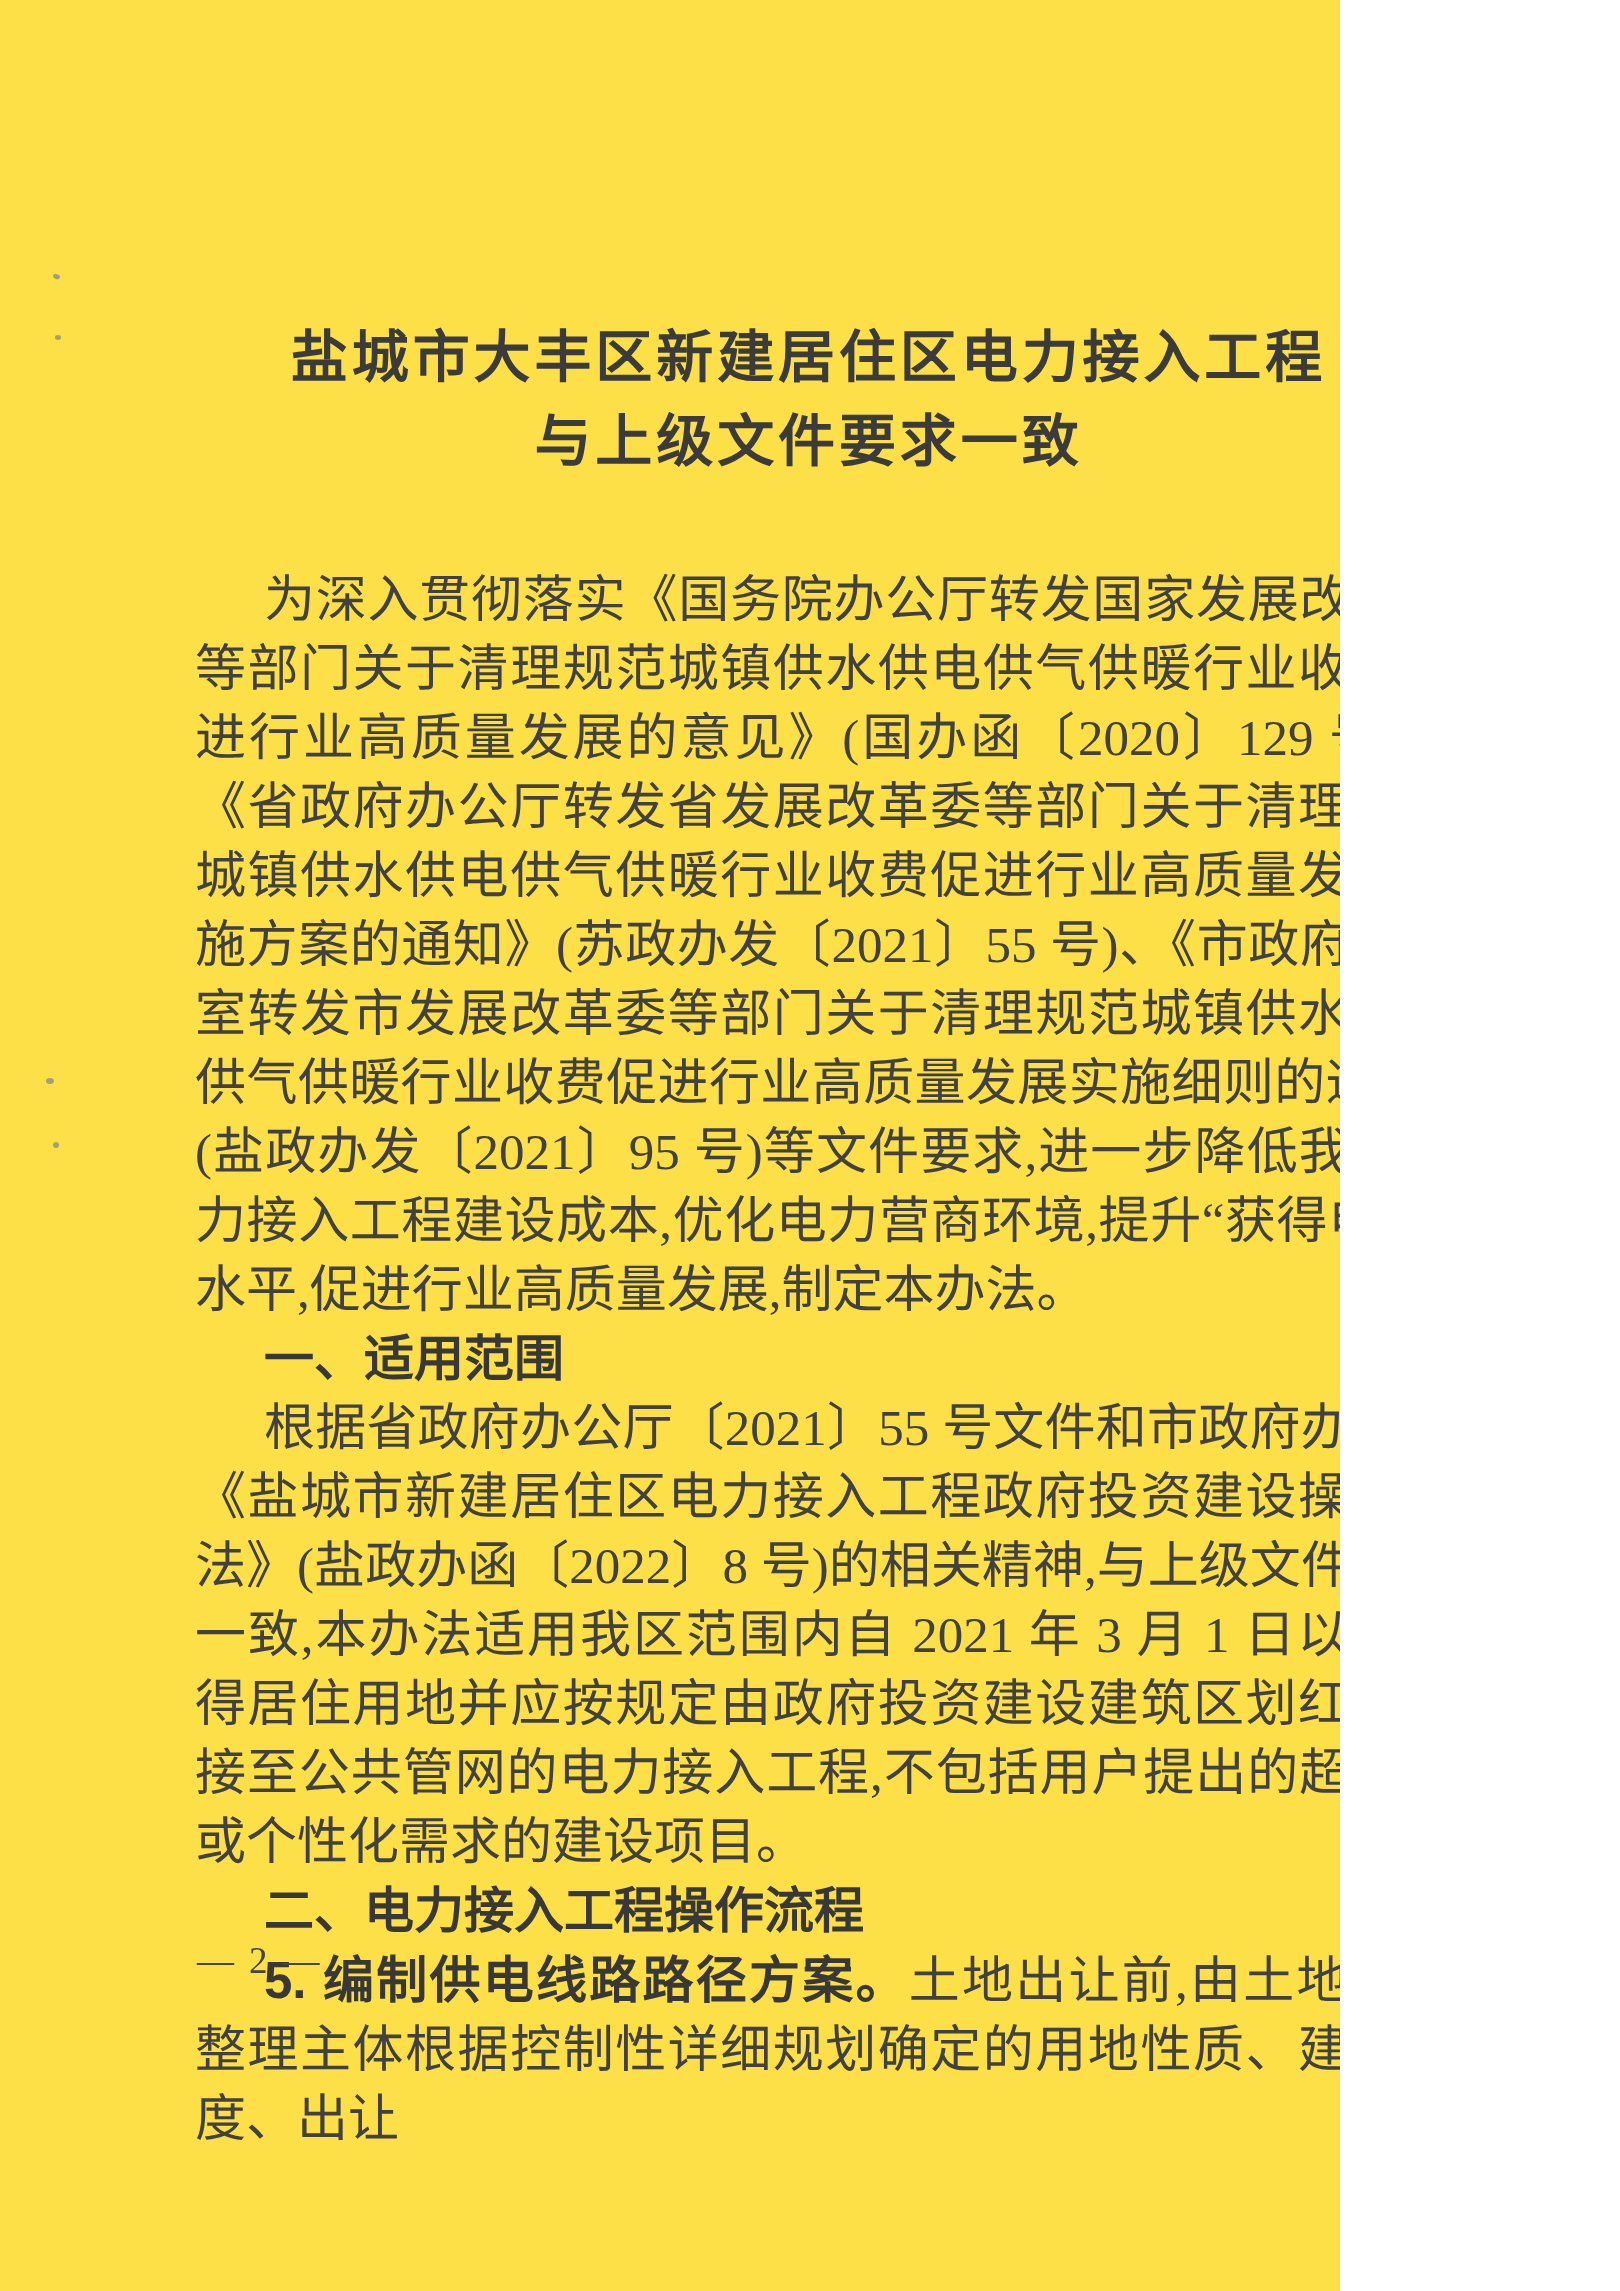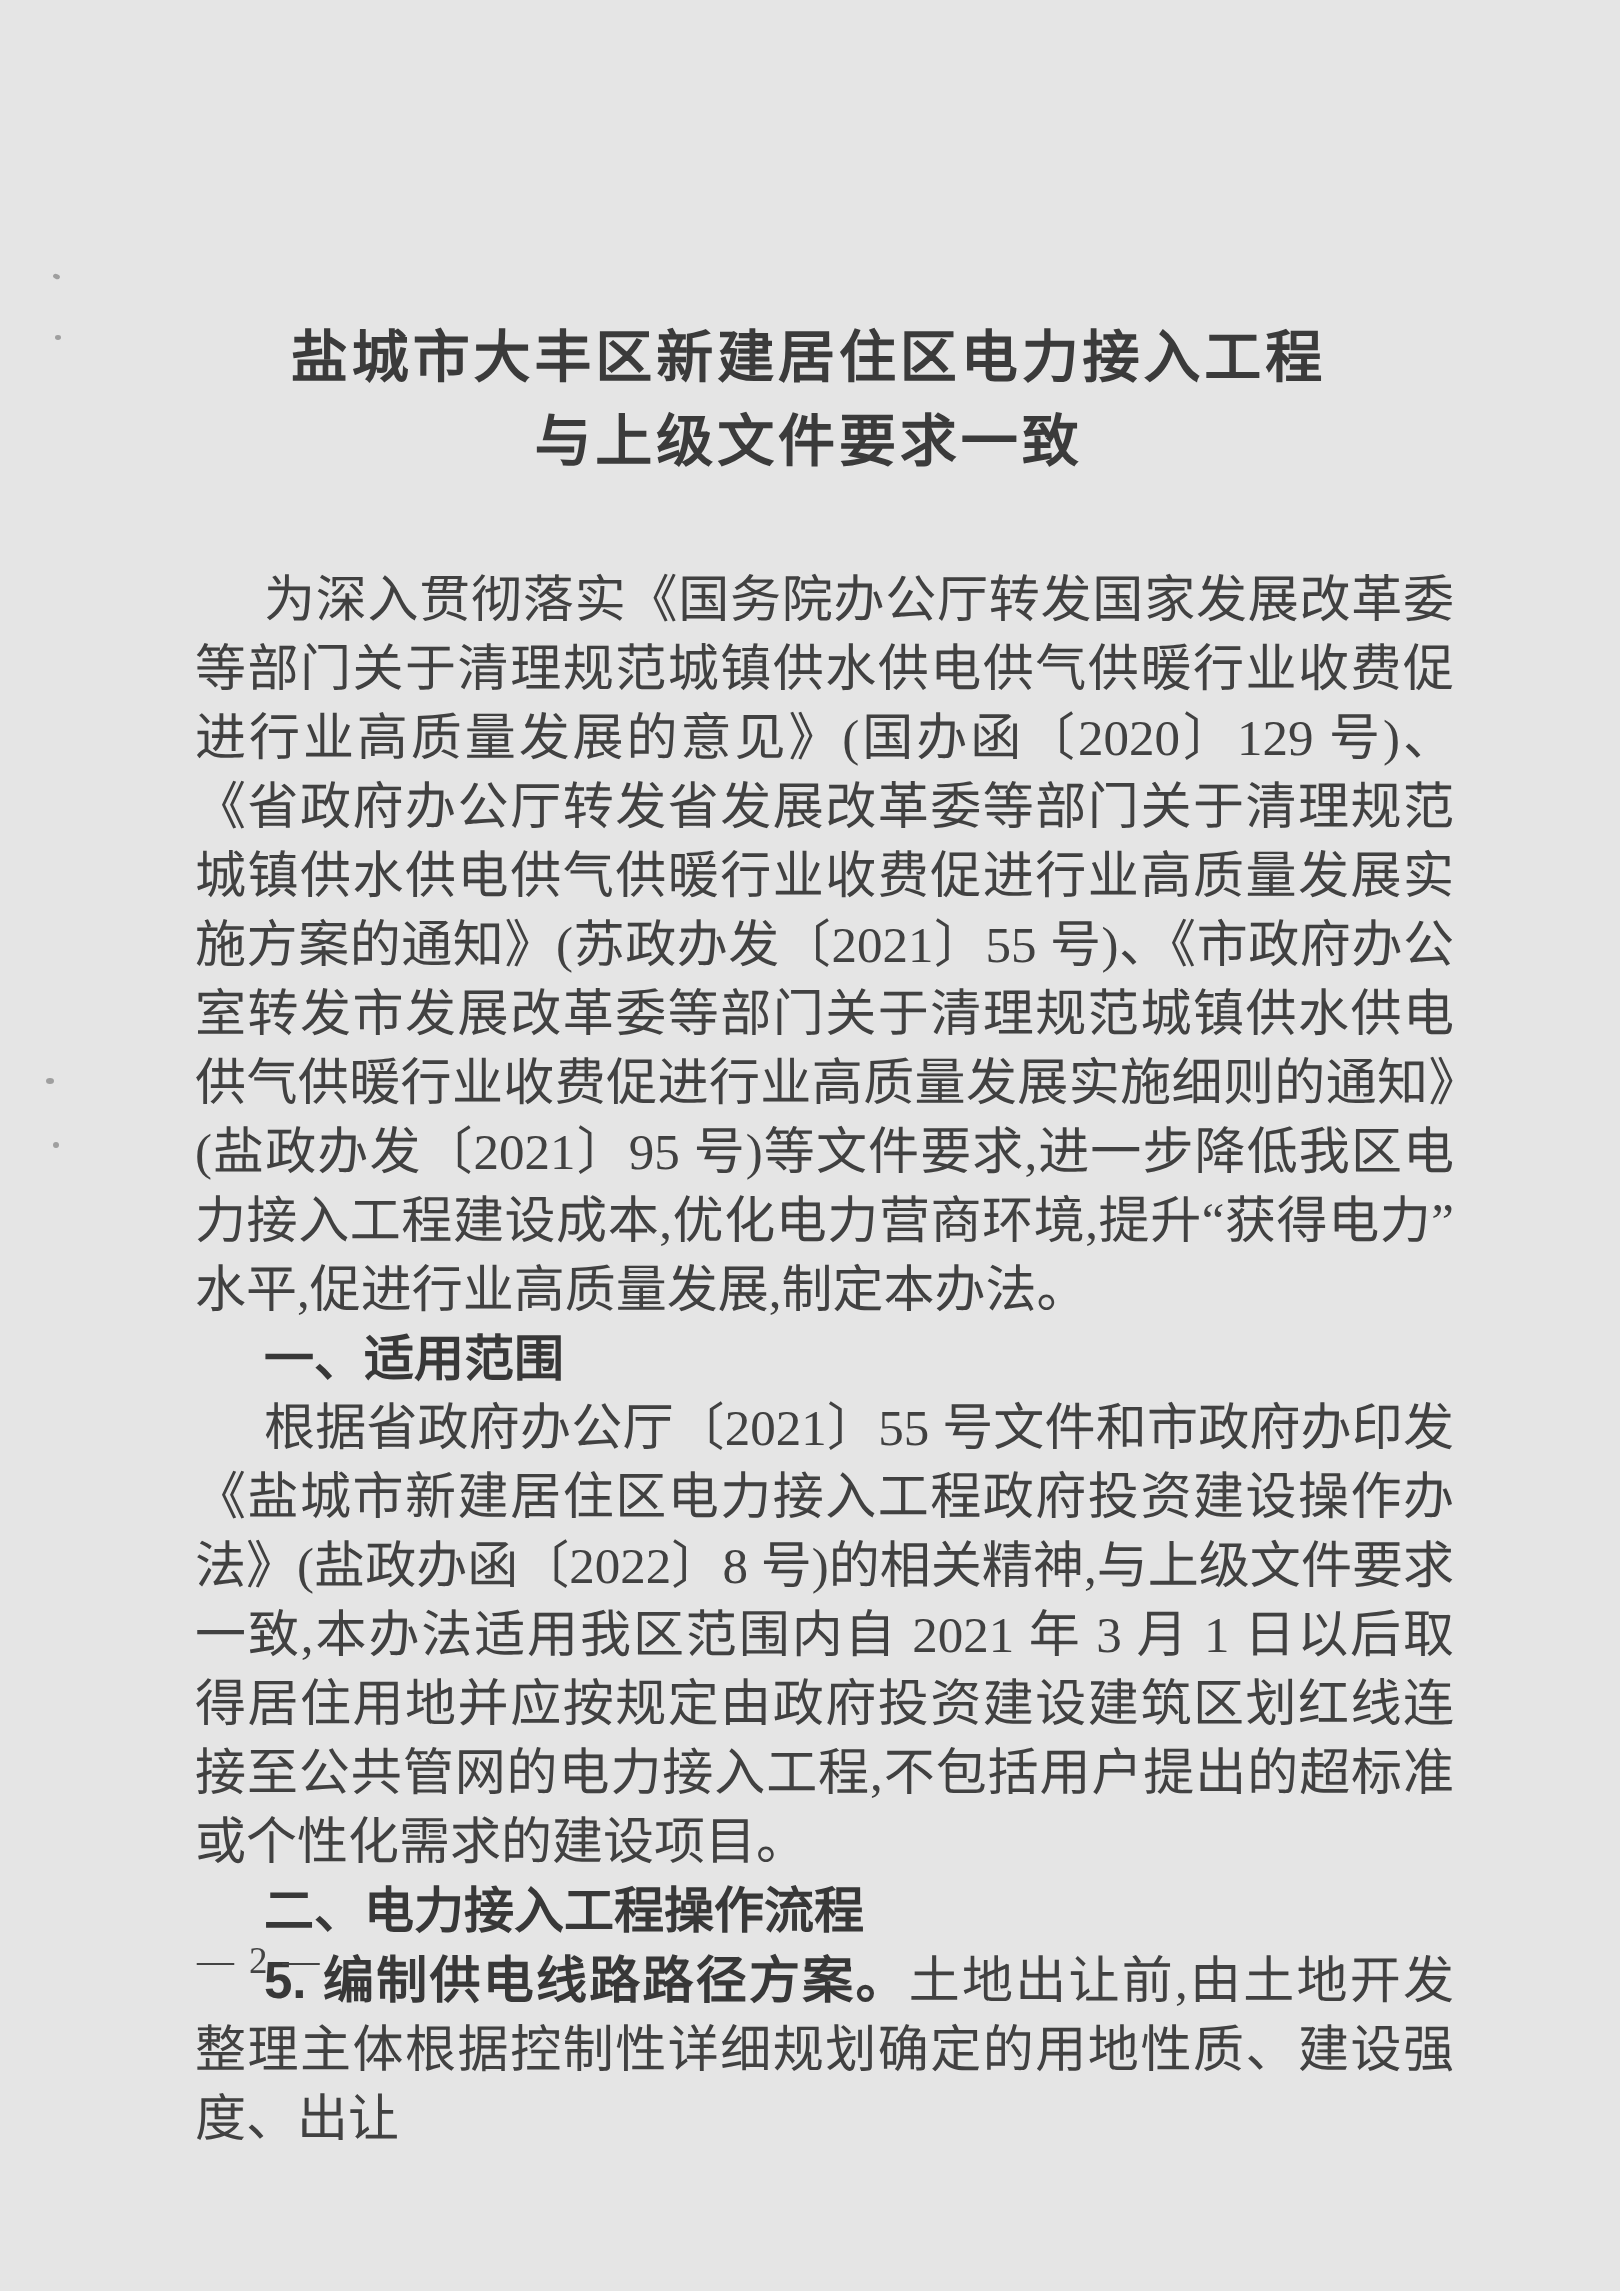--- a/index.html
+++ b/index.html
@@ -2,23 +2,23 @@
 <html lang="zh-CN"><head>
   <meta charset="utf-8">
   <style>
     html, body {
       margin: 0;
       padding: 0;
       background: #ffffff;
     }
     .page {
       position: relative;
-      width: 1620px;
+      width: 1340px;
       height: 2292px;
-      background: #e5e5e5;
+      background: #fde047;
       overflow: hidden;
       font-family: "Liberation Serif", serif;
       color: #414141;
     }
     .title {
       position: absolute;
       top: 316px;
       left: 179px;
       width: 1259px;
       margin: 0;

